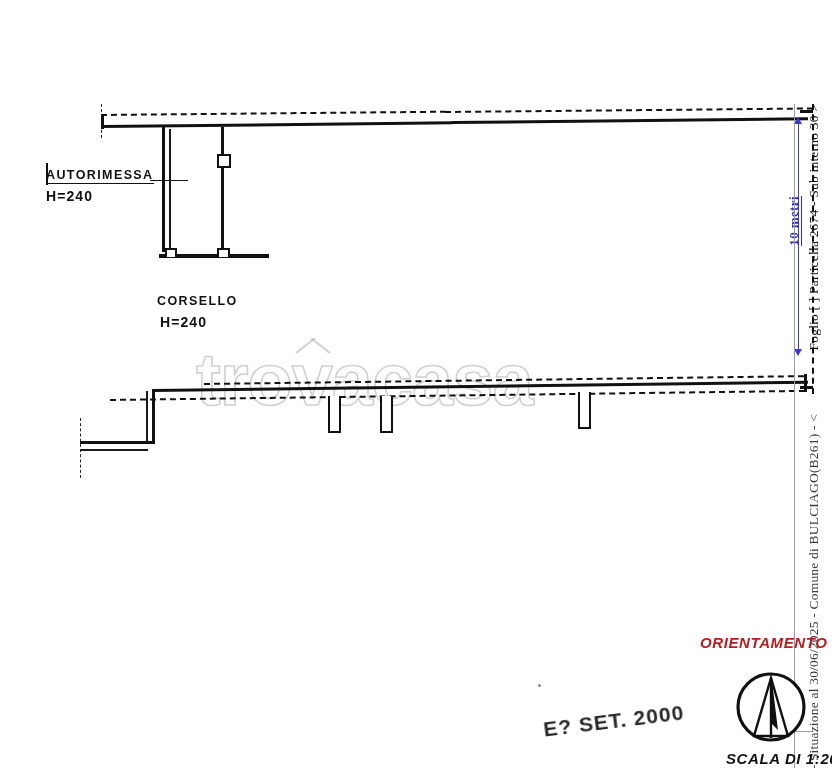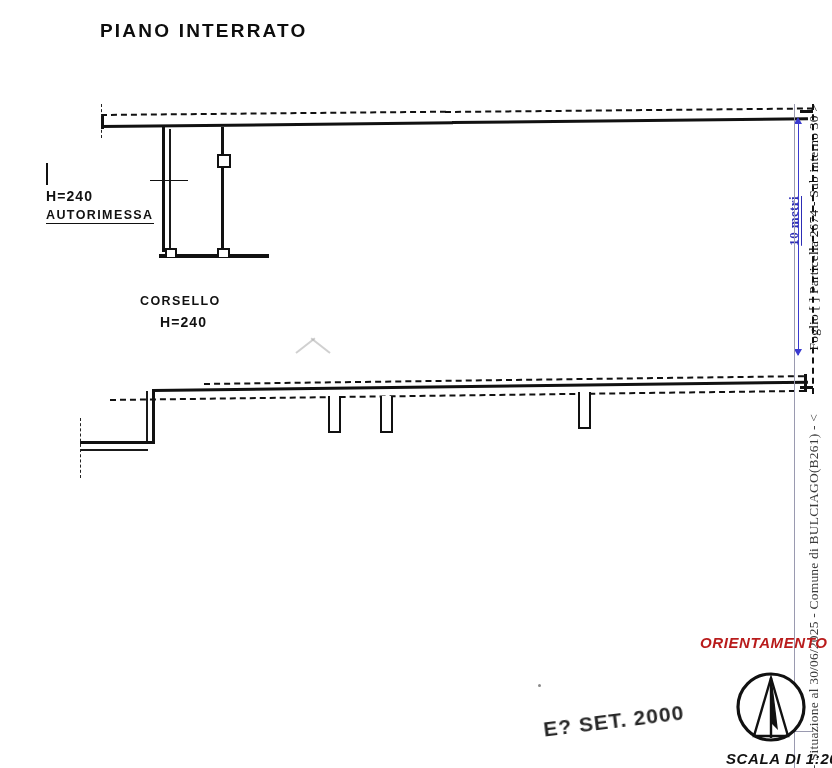--- a/index.html
+++ b/index.html
@@ -57,21 +57,21 @@
   .dash-v.fine{border-left:1.5px dashed #222;}
 
   
   .lbl{
     position:absolute;
     font-family:"Liberation Sans", sans-serif;
     font-size:12.5px;letter-spacing:1.4px;font-weight:600;
     color:#111;white-space:nowrap;
   }
   .lbl.under{
-    border-bottom:1.6px solid #111;padding-bottom:1px;margin-top:40px;
+    border-bottom:1.6px solid #111;padding-bottom:1px;
   }
   .lbl.h{font-size:14px;letter-spacing:1.1px;}
 
   .leader{position:absolute;height:0;border-top:1.3px solid #111;}
 
   
   .dim-blue{
     position:absolute;width:0;border-left:1.5px solid #3a3ad0;
   }
   .dim-arrow{
@@ -140,22 +140,22 @@
   .stamp-dot{
     position:absolute;width:3px;height:3px;border-radius:50%;
     background:#8a8a8a;
   }
 </style>
 </head>
 <body>
 
 <div class="plan-root">
 
-  <div class="plan-title">PIANO INTERRATO</div>
-
+
+  <div class="watermark">trovacasa</div>
   <div class="wm-roof"></div>
 
   <div class="dash-h" style="left:101px;top:114px;width:345px;transform:rotate(-0.55deg);transform-origin:left center;"></div>
   <div class="dash-h" style="left:445px;top:111px;width:368px;transform:rotate(-0.55deg);transform-origin:left center;"></div>
 
   <div class="wall" style="left:101px;top:125px;width:352px;height:3px;transform:rotate(-0.6deg);transform-origin:left center;"></div>
   <div class="wall" style="left:452px;top:121px;width:356px;height:3px;transform:rotate(-0.6deg);transform-origin:left center;"></div>
 
   <div class="dash-v fine" style="left:101px;top:104px;height:34px;"></div>
 
@@ -172,21 +172,21 @@
 
   <div style="position:absolute;left:165px;top:248px;width:8px;height:7px;border:2px solid #111;border-bottom:none;background:#fff;"></div>
   <div style="position:absolute;left:217px;top:248px;width:9px;height:7px;border:2px solid #111;border-bottom:none;background:#fff;"></div>
 
   <div class="lbl under" style="left:46px;top:168px;">AUTORIMESSA</div>
   <div class="lbl h" style="left:46px;top:188px;">H=240</div>
   <div class="leader" style="left:150px;top:180px;width:38px;"></div>
 
   <div class="wall" style="left:46px;top:163px;width:1.6px;height:22px;"></div>
 
-  <div class="lbl" style="left:140px;top:294px;">CORSELLO</div>
+  <div class="lbl" style="left:157px;top:294px;">CORSELLO</div>
   <div class="lbl h" style="left:160px;top:314px;">H=240</div>
 
   <div class="dash-h" style="left:204px;top:383px;width:600px;transform:rotate(-0.75deg);transform-origin:left center;"></div>
 
   <div class="dash-h" style="left:110px;top:399px;width:695px;transform:rotate(-0.75deg);transform-origin:left center;"></div>
 
   <div class="wall" style="left:153px;top:389px;width:655px;height:3.2px;transform:rotate(-0.72deg);transform-origin:left center;"></div>
 
   <div class="wall" style="left:152px;top:389px;width:3.2px;height:55px;"></div>
   <div class="thin" style="left:146px;top:391px;width:1.8px;height:52px;"></div>

